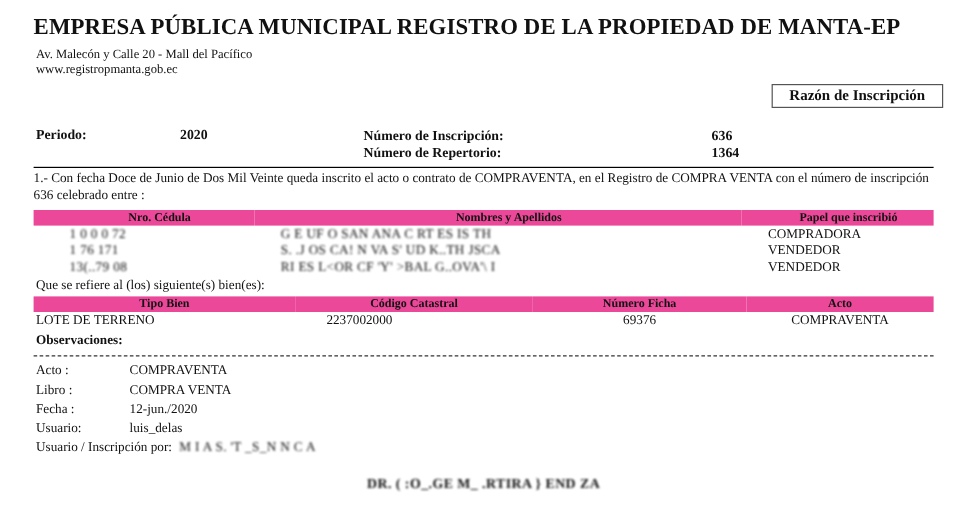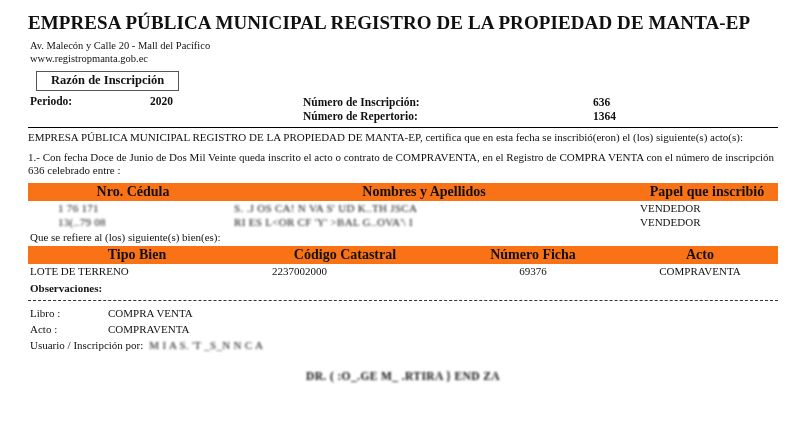--- a/index.html
+++ b/index.html
@@ -29,38 +29,38 @@
     letter-spacing: 0.1px;
     margin: 4px 0 5px 0;
     white-space: nowrap;
   }
   .addr-line {
     font-size: 10.5px;
     line-height: 13px;
     margin-left: 2px;
   }
   .razon-wrap {
-    text-align: left;
+    text-align: right;
     margin-top: 5px;
     margin-bottom: 2px;
   }
   .razon-box {
     display: inline-block;
     border: 1px solid #555;
     padding: 1px 14px 2px 14px;
     font-size: 12.5px;
     font-weight: bold;
     background: #fff;
     position: relative;
     left: 8px;
   }
   .periodo-row {
     display: flex;
     align-items: flex-start;
-    margin-top: 4px;
+    margin-top: 17px;
     font-size: 11px;
   }
   .periodo-label {
     font-weight: bold;
     width: 120px;
     font-size: 11.5px;
     padding-left: 2px;
   }
   .periodo-val {
     font-weight: bold;
@@ -100,23 +100,23 @@
     font-size: 11px;
     line-height: 13.5px;
     margin: 0 0 5px 0;
   }
   table.grid {
     width: 100%;
     border-collapse: collapse;
     font-size: 11px;
   }
   table.grid th {
-    background: #f97316;
-    font-weight: bold;
-    font-size: 14px;
+    background: #ec4899;
+    font-weight: bold;
+    font-size: 10px;
     padding: 1px 4px;
     text-align: center;
     border: 0;
   }
   table.grid td {
     padding: 1px 4px;
     font-size: 11px;
     white-space: nowrap;
   }
   .c-ced { width: 150px; padding-left: 30px !important; }
@@ -189,32 +189,36 @@
       </div>
       <div class="insc-line">
         <span class="insc-name">Número de Repertorio:</span>
         <span class="insc-num">1364</span>
       </div>
     </div>
   </div>
 
   <hr class="rule">
 
-  <p class="para">EMPRESA PÚBLICA MUNICIPAL REGISTRO DE LA PROPIEDAD DE MANTA-EP, certifica que en esta fecha se inscribió(eron) el (los) siguiente(s) acto(s):</p>
   <p class="para2">1.- Con fecha Doce de Junio de Dos Mil Veinte queda inscrito el acto o contrato de COMPRAVENTA, en el Registro de COMPRA VENTA con el número de inscripción 636 celebrado entre :</p>
 
   <table class="grid">
     <thead>
       <tr>
         <th class="c-ced">Nro. Cédula</th>
         <th class="c-nom">Nombres y Apellidos</th>
         <th class="c-pap">Papel que inscribió</th>
       </tr>
     </thead>
     <tbody>
+      <tr>
+        <td class="c-ced blurred">1 0  0 0 72</td>
+        <td class="c-nom blurred">G  E  UF O SAN  ANA  C  RT ES  IS TH</td>
+        <td class="c-pap">COMPRADORA</td>
+      </tr>
       <tr>
         <td class="c-ced blurred">1    76  171</td>
         <td class="c-nom blurred">S.  .J  OS CA!  N  VA  S'  UD K..TH  JSCA</td>
         <td class="c-pap">VENDEDOR</td>
       </tr>
       <tr>
         <td class="c-ced blurred">13(..79  08</td>
         <td class="c-nom blurred">RI   ES L&lt;OR CF 'Y'  &gt;BAL G..OVA'\   I</td>
         <td class="c-pap">VENDEDOR</td>
       </tr>
@@ -240,26 +244,34 @@
         <td class="v4">COMPRAVENTA</td>
       </tr>
     </tbody>
   </table>
 
   <div class="obs">Observaciones:</div>
 
   <hr class="dashed">
 
   <div class="kv">
+    <span class="k">Acto :</span>
+    <span class="v">COMPRAVENTA</span>
+  </div>
+  <div class="kv">
     <span class="k">Libro :</span>
     <span class="v">COMPRA VENTA</span>
   </div>
   <div class="kv">
-    <span class="k">Acto :</span>
-    <span class="v">COMPRAVENTA</span>
+    <span class="k">Fecha :</span>
+    <span class="v">12-jun./2020</span>
+  </div>
+  <div class="kv">
+    <span class="k">Usuario:</span>
+    <span class="v">luis_delas</span>
   </div>
   <div class="kv">
     <span class="k" style="width:auto;">Usuario / Inscripción por:</span>
     <span class="v blurred">M  I   A S.  'T _S_N   N  C  A</span>
   </div>
 
   <div class="signature">
     <div class="sig-name blurred">DR. (  :O_.GE M_ .RTIRA }  END  ZA</div>
 
   </div>

